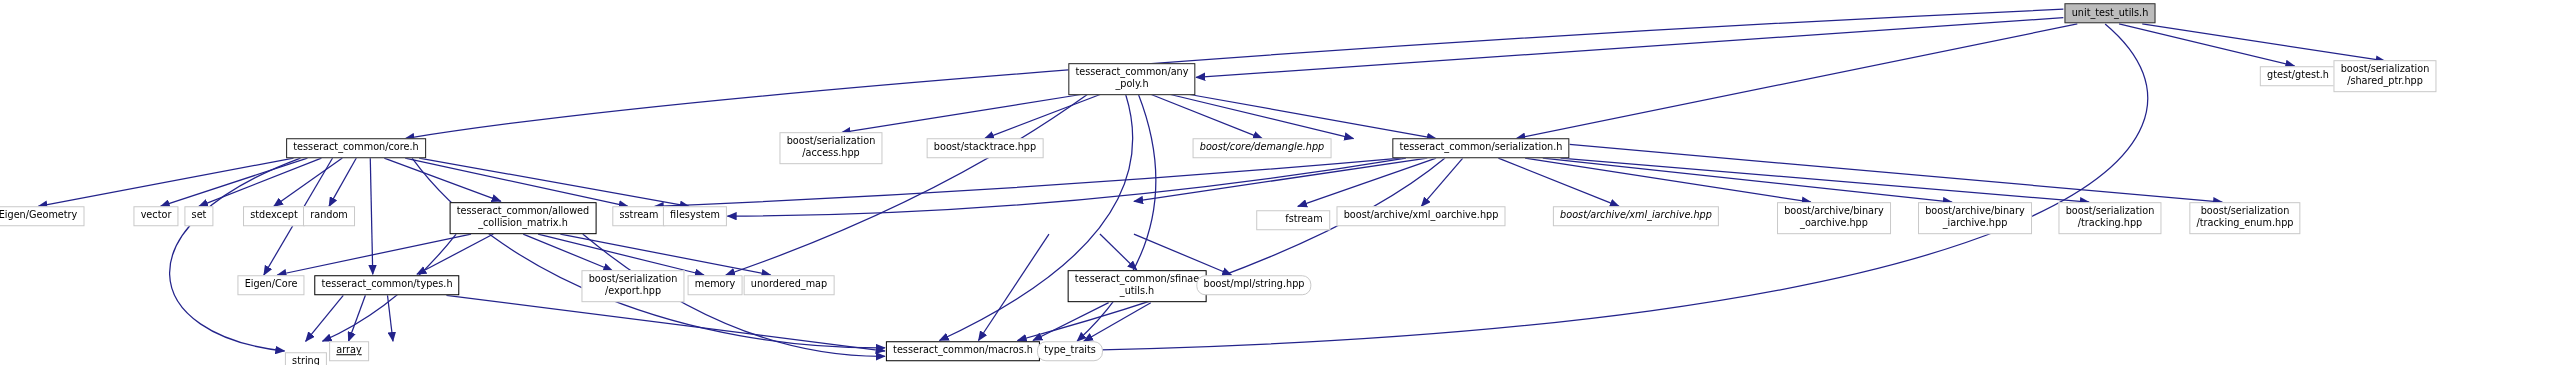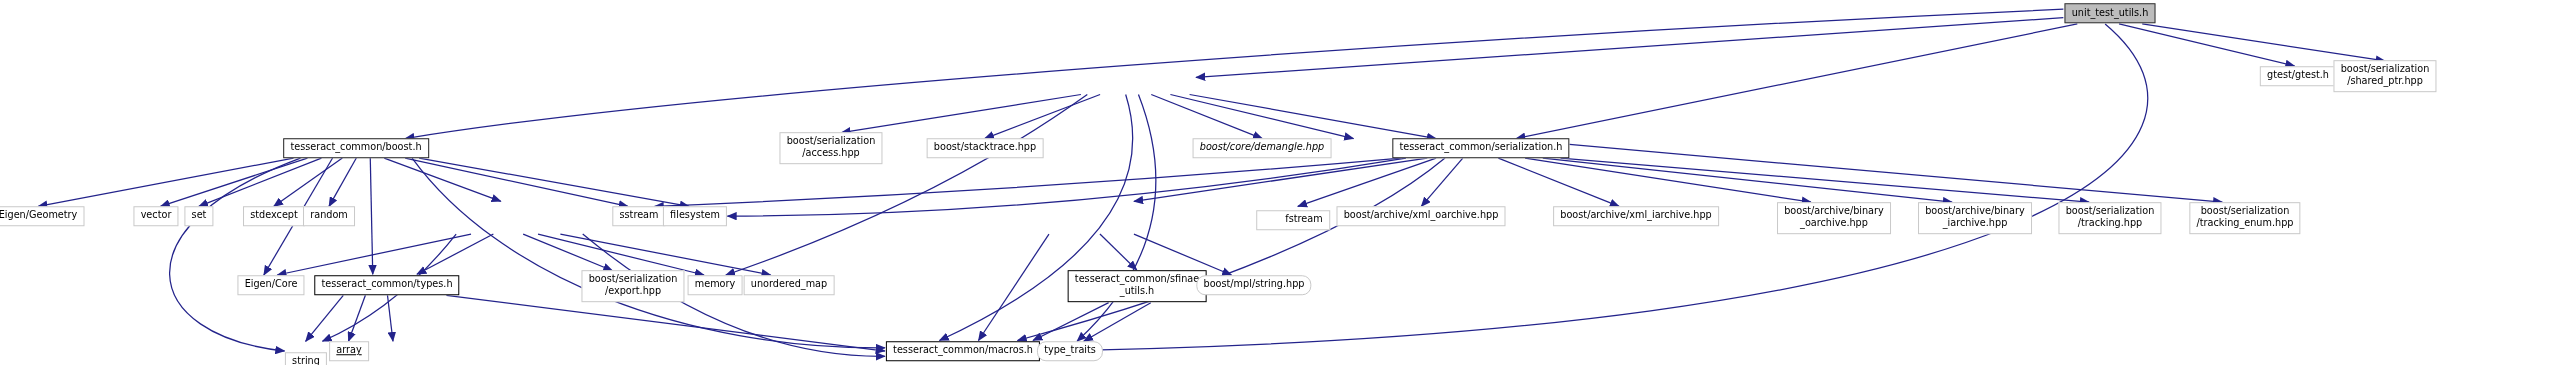--- a/index.html
+++ b/index.html
@@ -80,40 +80,44 @@
         <path d="M671,300 L785.6,347" class="edge" marker-end="url(#arrowhead)"></path>
         <path d="M747.4,300 C880,410 1010,458 1135,456.75" class="edge" marker-end="url(#arrowhead)"></path>
         <path d="M440.3,378.5 L392,437.5" class="edge" marker-end="url(#arrowhead)"></path>
         <path d="M468.65,378.5 L447,437.5" class="edge" marker-end="url(#arrowhead)"></path>
         <path d="M497,378.5 L504,437.5" class="edge" marker-end="url(#arrowhead)"></path>
         <path d="M572.6,378.5 L1135,450" class="edge" marker-end="url(#arrowhead)"></path>
       </g>
   </svg>
 
 <div class="node root" style="left: 2110px; top: 13.3px;">unit_test_utils.h</div>
+    <div class="node project" style="left: 1132px; top: 79px;">tesseract_common/any
+_poly.h</div>
     <div class="node external" style="left: 2298px; top: 76px;">gtest/gtest.h</div>
     <div class="node external" style="left: 2385px; top: 76px;">boost/serialization
 /shared_ptr.hpp</div>
-    <div class="node project" style="left: 356px; top: 148px;">tesseract_common/boost.h</div>
+    <div class="node project" style="left: 356px; top: 148px;">tesseract_common/core.h</div>
     <div class="node external" style="left: 831px; top: 148px;">boost/serialization
 /access.hpp</div>
     <div class="node external" style="left: 985px; top: 148px;">boost/stacktrace.hpp</div>
     <div class="node external" style="left: 1262px; top: 148px; font-style: italic;">boost/core/demangle.hpp</div>
     <div class="node external" style="left: 1438px; top: 148px;">typeindex</div>
     <div class="node project" style="left: 1481px; top: 148px;">tesseract_common/serialization.h</div>
     <div class="node external" style="left: 38px; top: 216px;">Eigen/Geometry</div>
     <div class="node external" style="left: 156px; top: 216px;">vector</div>
     <div class="node external" style="left: 199px; top: 216px;">set</div>
     <div class="node external" style="left: 274px; top: 216px;">stdexcept</div>
     <div class="node external" style="left: 329px; top: 216px;">random</div>
+    <div class="node project-bold" style="left: 523px; top: 218px;">tesseract_common/allowed
+_collision_matrix.h</div>
     <div class="node external" style="left: 639px; top: 216px;">sstream</div>
     <div class="node external" style="left: 695px; top: 216px;">filesystem</div>
     <div class="node external" style="left: 1293px; top: 220px; padding-left: 28px;">fstream</div>
     <div class="node external" style="left: 1421px; top: 216px;">boost/archive/xml_oarchive.hpp</div>
-    <div class="node external" style="left: 1636px; top: 216px;">boost/archive/xml_iarchive.hpp</div>
+    <div class="node external" style="left: 1636px; top: 216px; font-style: italic;">boost/archive/xml_iarchive.hpp</div>
     <div class="node external" style="left: 1834px; top: 218px;">boost/archive/binary
 _oarchive.hpp</div>
     <div class="node external" style="left: 1975px; top: 218px;">boost/archive/binary
 _iarchive.hpp</div>
     <div class="node external" style="left: 2110px; top: 218px;">boost/serialization
 /tracking.hpp</div>
     <div class="node external" style="left: 2245px; top: 218px;">boost/serialization
 /tracking_enum.hpp</div>
     <div class="node external" style="left: 271px; top: 285px;">Eigen/Core</div>
     <div class="node project-bold" style="left: 387px; top: 285px;">tesseract_common/types.h</div>

